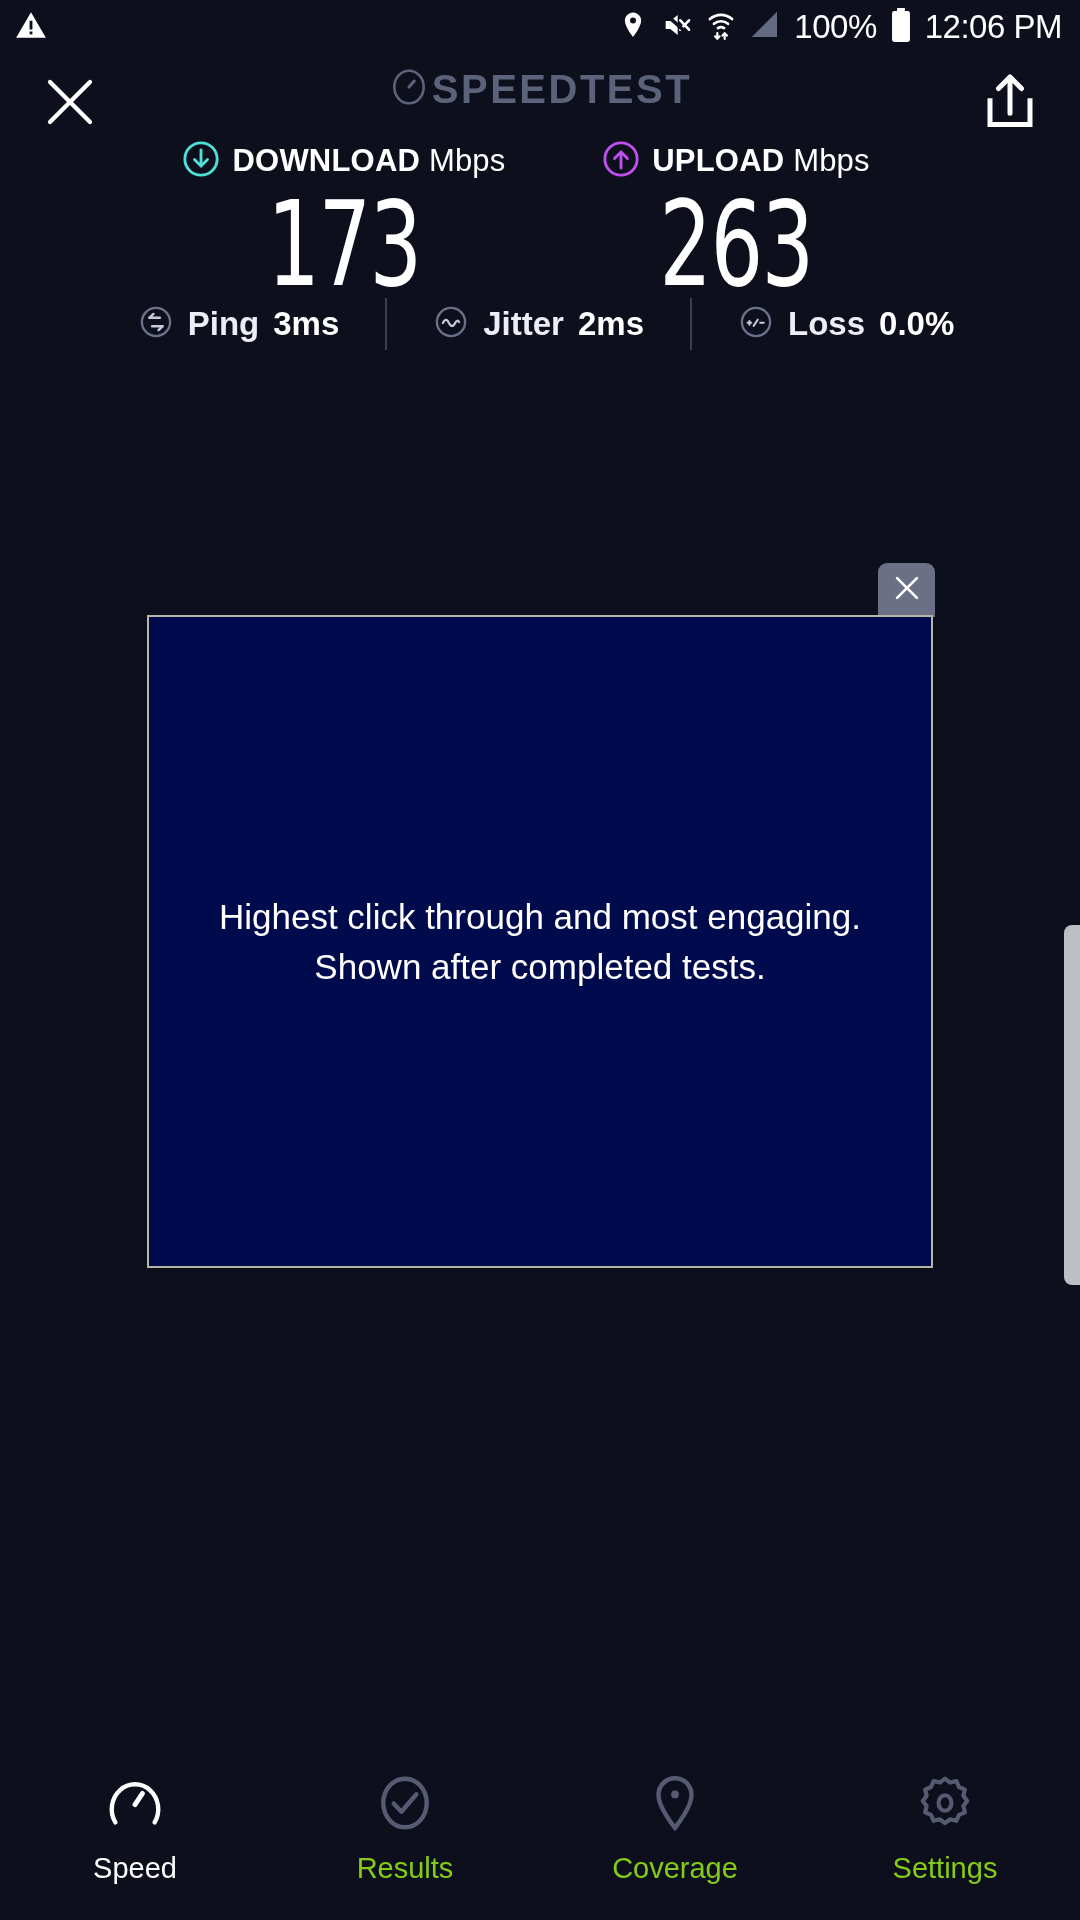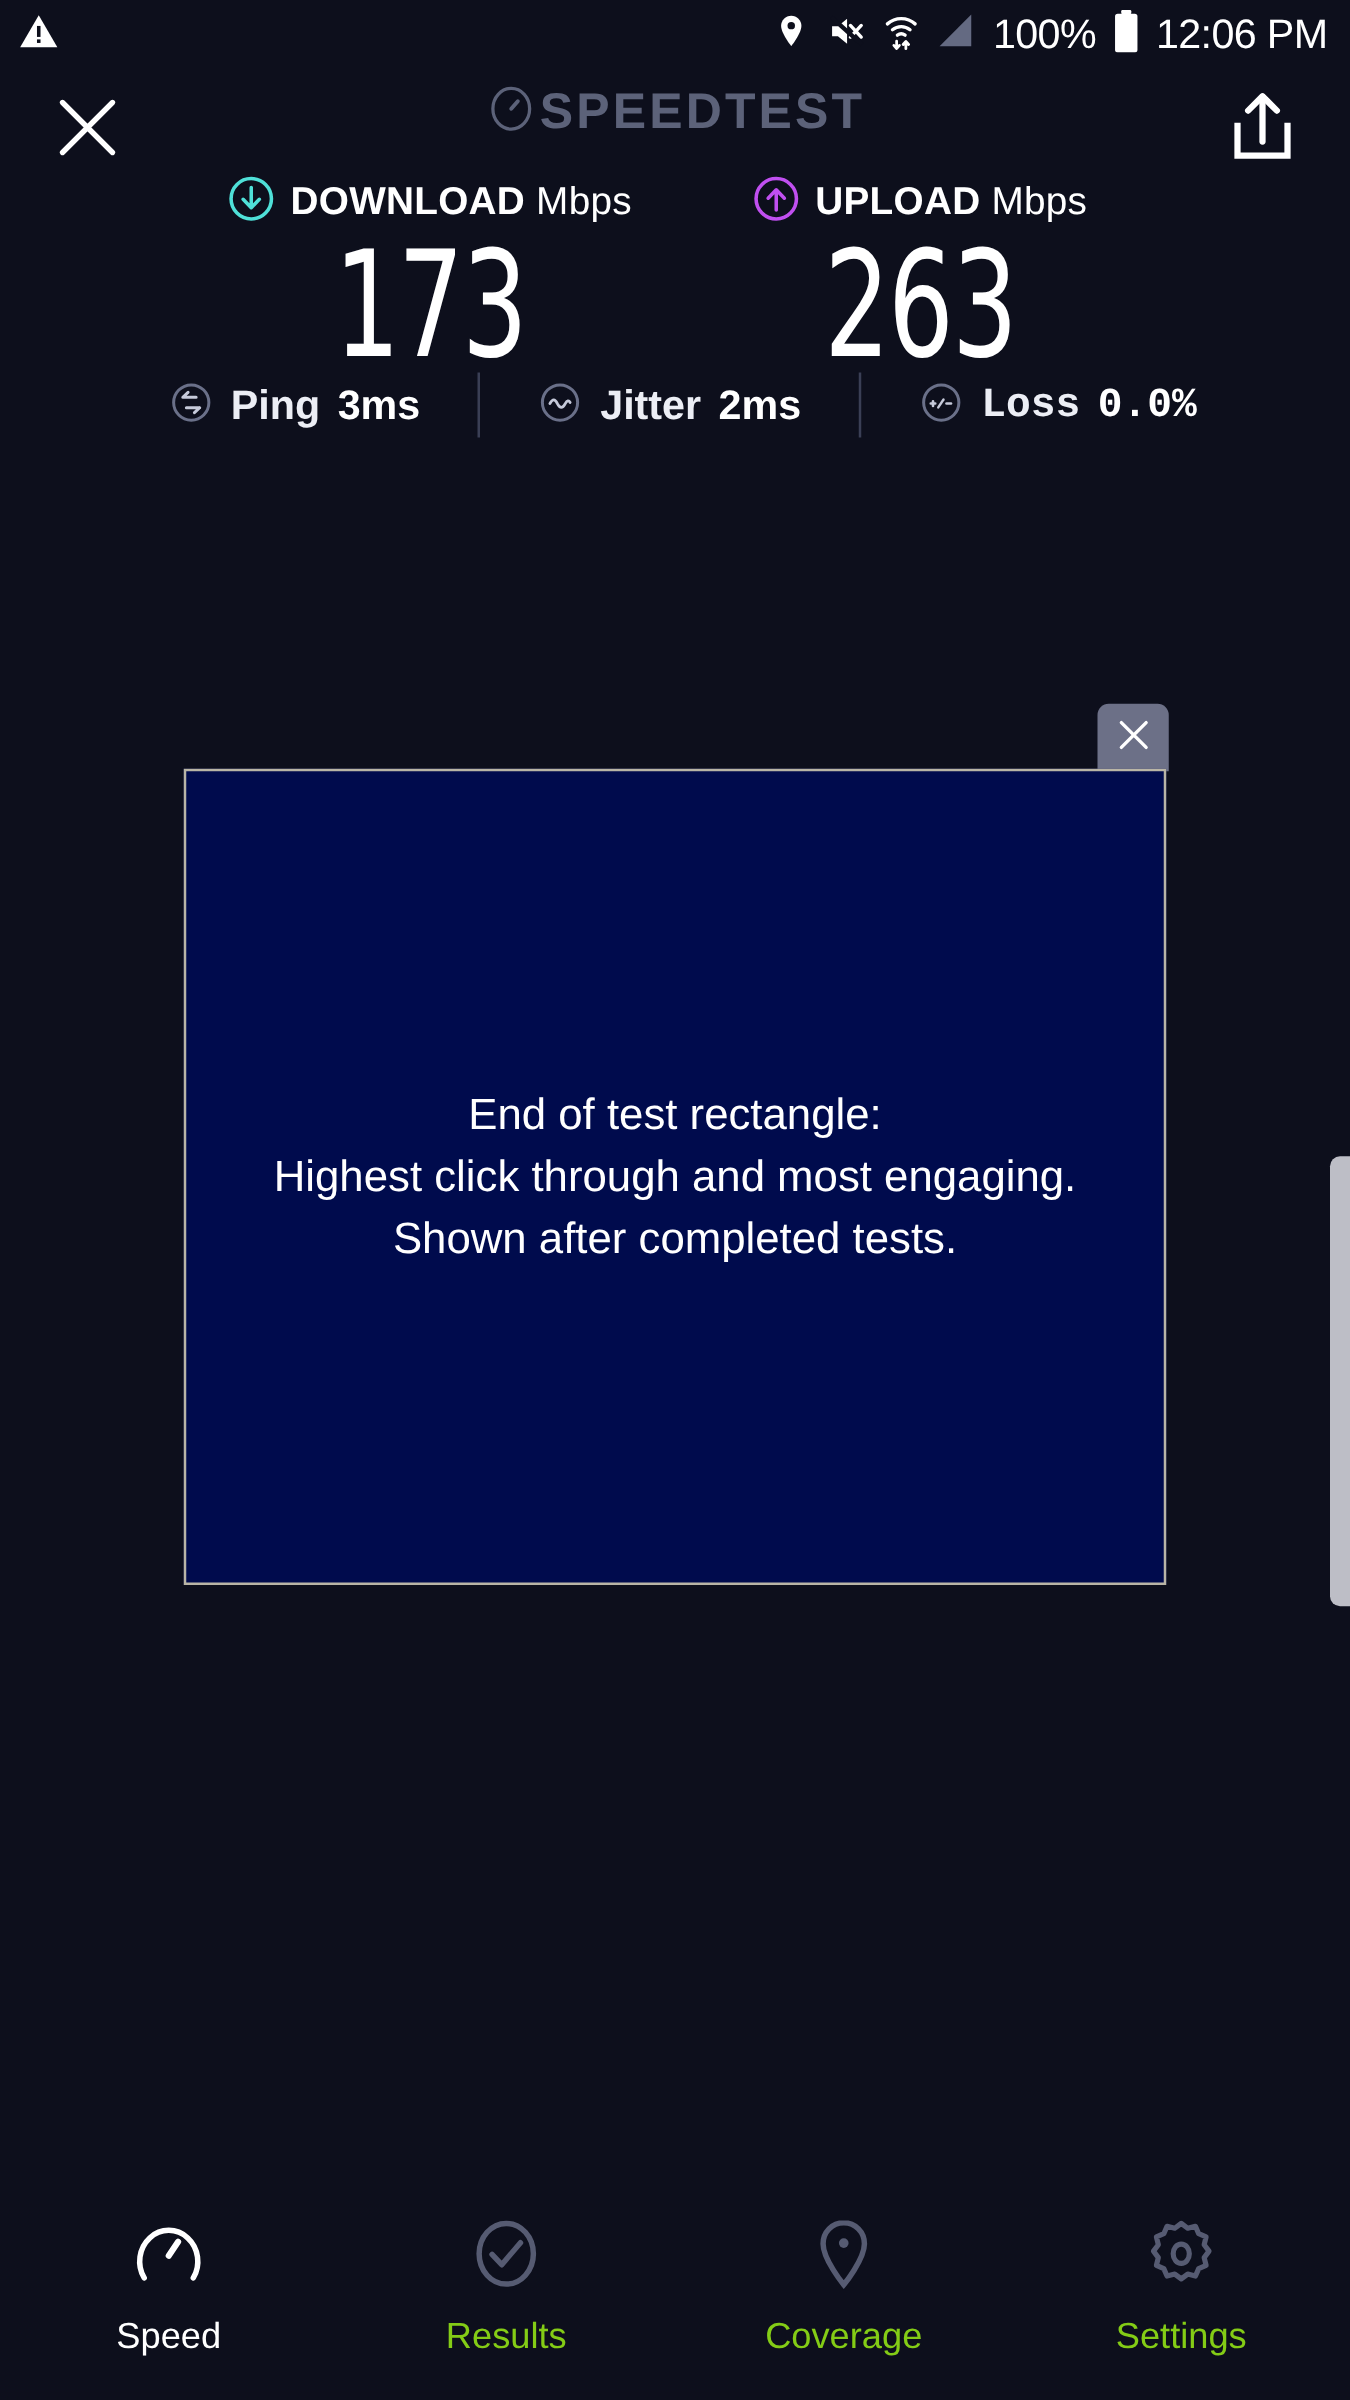--- a/index.html
+++ b/index.html
@@ -60,21 +60,21 @@
   
   .metrics {
     position:absolute; top:298px; left:0; width:1080px;
     display:flex; align-items:center; justify-content:center;
   }
   .metric { display:flex; align-items:center; gap:14px; }
   .metric .m-name { font-size:33px; font-weight:bold; color:#eceef5; }
   .metric .m-val  { font-size:33px; font-weight:bold; color:#ffffff; }
   .m-sep { width:2px; height:52px; background:#3a3f55; margin:0 46px; }
   .m-ping { margin-left:52px; }
-  .m-loss { margin-right:40px;font-family:Liberation Mono, monospace; }
+  .m-loss { margin-right:40px; }
 
   
   .ad-wrap { position:absolute; left:147px; top:615px; width:786px; height:653px; }
   .ad-rect {
     position:absolute; inset:0;
     background:#000b4d; border:2px solid #b9b5a6;
     display:flex; align-items:center; justify-content:center;
   }
   .ad-text {
     color:#ffffff; font-size:35px; line-height:1.42; text-align:center;
@@ -269,21 +269,20 @@
     <span>
       <svg width="34" height="34" viewBox="0 0 24 24">
         <path d="M5 5 L19 19 M19 5 L5 19" stroke="#ffffff" stroke-width="1.9" stroke-linecap="round"></path>
       </svg>
     </span>
   </div>
 
   <div class="ad-wrap">
     <div class="ad-rect">
       <div class="ad-text">
-        <div>End of test rectangle:</div>
         <div>Highest click through and most engaging.</div>
         <div>Shown after completed tests.</div>
       </div>
     </div>
   </div>
 
   <div class="scrollbar"></div>
 
 
   <div class="navbar">

